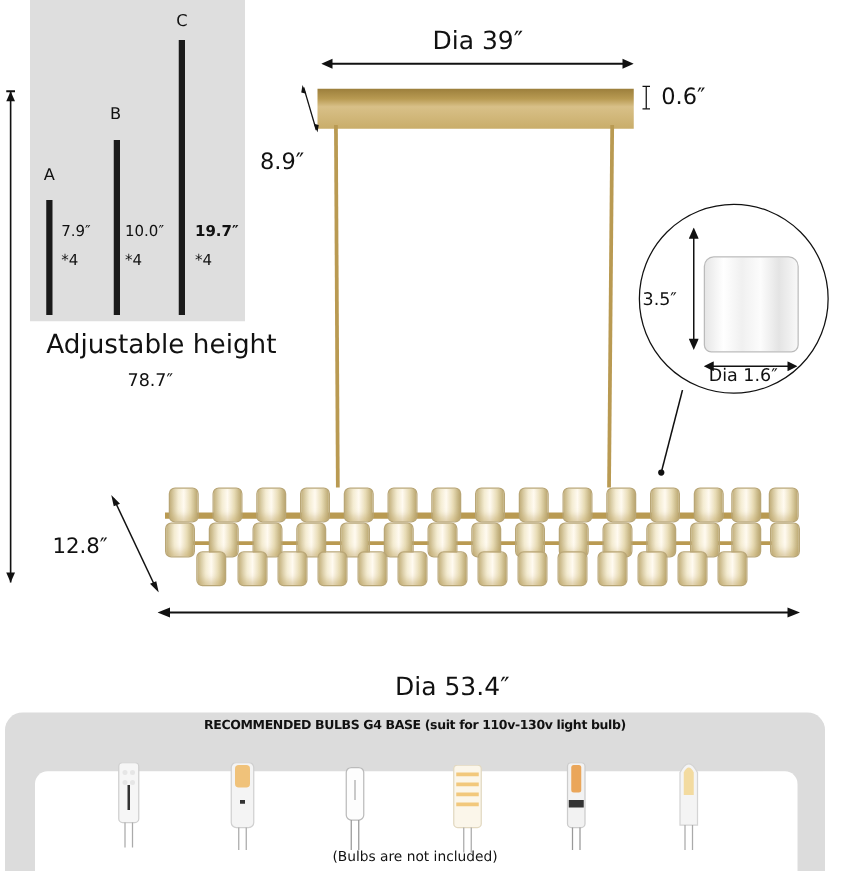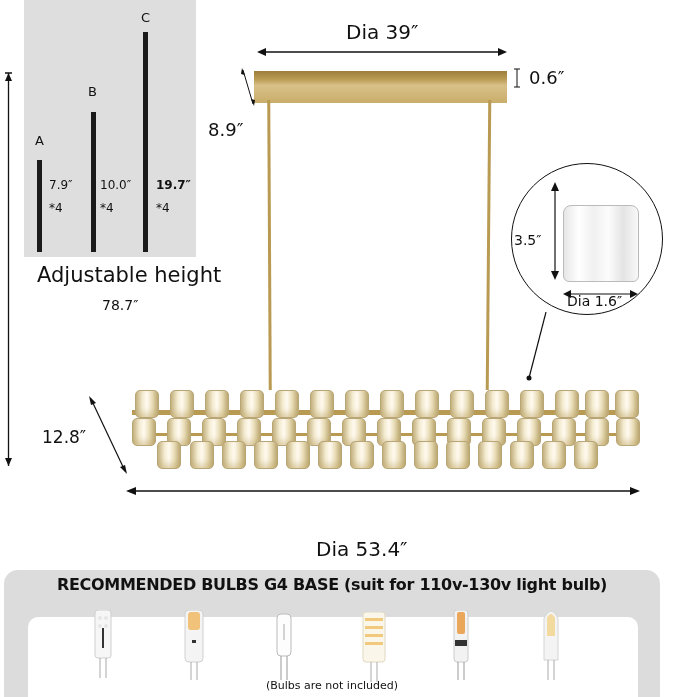--- a/index.html
+++ b/index.html
@@ -164,21 +164,21 @@
 <div class="abs" style="left:126px;top:482px;width:514px;height:10px;">
   <svg width="514" height="10">
       <line x1="4" y1="5" x2="510" y2="5" stroke="#111" stroke-width="1.5"></line>
       <polygon points="0,5 10,1 10,9" fill="#111"></polygon>
       <polygon points="514,5 504,1 504,9" fill="#111"></polygon>
     </svg>
 </div>
 <div class="abs lbl" style="left:316px;top:498px;font-size:20px;margin-top:39px;">Dia  53.4″</div>
 
 <div class="abs bulbs-panel"></div>
-<div class="abs lbl" style="left:0;width:664px;text-align:center;top:575px;font-size:16px;font-weight:bold;letter-spacing:-0.3px;">RECOMMENDED BULBS G4 BASE (suit for 110v-130v light bulb)</div>
+<div class="abs lbl" style="left:0;width:664px;text-align:center;top:575px;font-size:10px;font-weight:bold;letter-spacing:-0.3px;">RECOMMENDED BULBS G4 BASE (suit for 110v-130v light bulb)</div>
 <div class="abs bulbs-inner"></div>
 
 <div class="abs" style="left:93px;top:610px;width:20px;height:70px;">
   <svg width="20" height="70">
       <rect x="2" y="0" width="16" height="48" rx="3" fill="#f6f6f6" stroke="#cfcfcf"></rect>
       <circle cx="7" cy="8" r="2" fill="#e6e6e6"></circle>
       <circle cx="13" cy="8" r="2" fill="#e6e6e6"></circle>
       <circle cx="7" cy="16" r="2" fill="#e6e6e6"></circle>
       <circle cx="13" cy="16" r="2" fill="#e6e6e6"></circle>
       <rect x="9" y="18" width="2" height="20" fill="#333"></rect>

